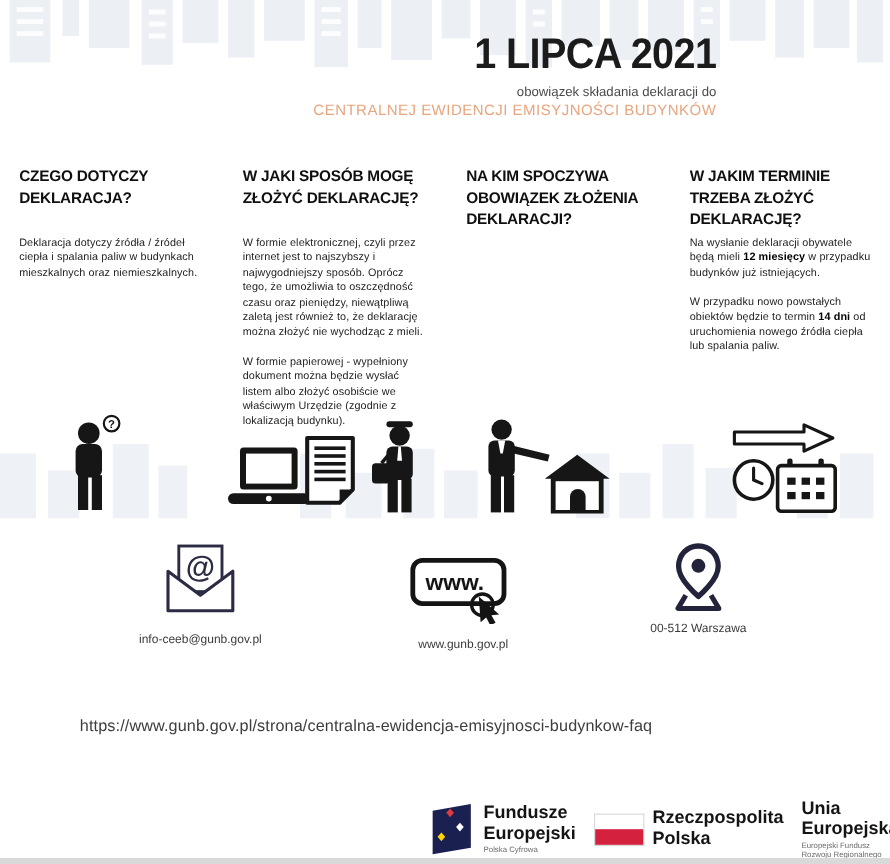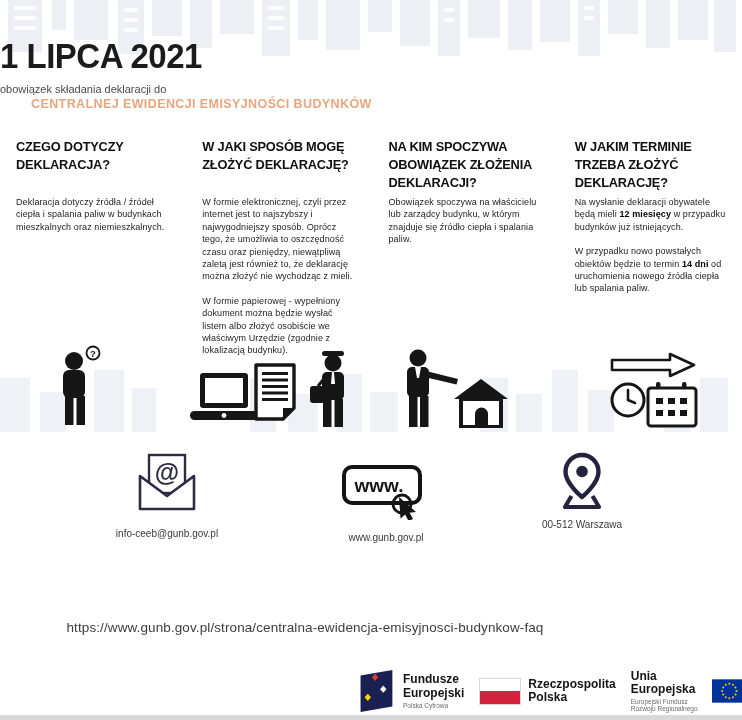--- a/index.html
+++ b/index.html
@@ -7,24 +7,24 @@
     position:relative; width:742px; height:720px; background:#ffffff;
     font-family:"Liberation Sans", sans-serif; overflow:hidden; margin:0 auto;
     color:#1c1c1c;
   }
   svg{display:block;}
   .skyline{position:absolute; left:0; width:742px; z-index:0; pointer-events:none;}
   .skyline.top{top:0;}
   .skyline.mid{top:348px;}
 
   
-  .hdr{position:absolute; top:36px; left:0; width:597px; text-align:left; z-index:2;}
+  .hdr{position:absolute; top:24px; left:0; width:597px; text-align:right; z-index:2;}
   .hdr .title{font-size:33px; font-weight:700; letter-spacing:-0.5px; color:#1b1b1b; transform:scaleY(1.08); transform-origin:top;}
   .hdr .subtitle{margin-top:9px; font-size:11px; color:#4a4a4a;}
-  .hdr .highlight{margin-top:2px; font-size:12.5px; font-weight:700; letter-spacing:0.4px; color:#e8a57e;padding-left:31px;}
+  .hdr .highlight{margin-top:2px; font-size:12.5px; font-weight:400; letter-spacing:0.4px; color:#e8a57e;padding-left:31px;}
 
   
   .cols{position:absolute; top:138px; left:16px; width:712px; display:grid;
         grid-template-columns:repeat(4,1fr); column-gap:33px; z-index:2;}
   .col h2{margin:0; font-size:12.8px; font-weight:800; line-height:1.4; color:#0f0f0f; height:58px; letter-spacing:-0.2px;}
   .col p{margin:0 0 12px 0; font-size:9px; line-height:1.38; color:#222; letter-spacing:0.1px;}
   .col p b{font-weight:800; color:#000;}
 
   
   .iconband .ic{position:absolute; z-index:2;}
@@ -41,28 +41,28 @@
   .cblock .ictr{display:flex; justify-content:center;}
   .cb-email{left:72px; width:190px; top:2px;}
   .cb-email .label{margin-top:16px;}
   .cb-www{left:298px; width:176px; top:12px;}
   .cb-www .label{margin-top:12px;}
   .cb-addr{left:492px; width:180px; top:2px;}
   .cb-addr .label{margin-top:8px; line-height:1.45;}
   .cblock .label{font-size:10px; color:#3a3a3a;}
 
   
-  .faq{position:absolute; top:620px; left:0; width:610px; text-align:center;
+  .faq{position:absolute; top:597px; left:0; width:610px; text-align:center;
        font-size:13.5px; color:#3d3d3d; letter-spacing:0.1px; z-index:2;}
 
   
   .footer{position:absolute; top:666px; left:356px; width:380px; height:50px;
           display:flex; align-items:center; gap:15px; z-index:2;}
   .flogo{display:flex; align-items:center; gap:7px;}
-  .flogo .t1{font-size:12px; font-weight:700; line-height:1.12; color:#141414;}
+  .flogo .t1{font-size:15px; font-weight:700; line-height:1.12; color:#141414;}
   .flogo .t2{font-size:6.5px; color:#6a6a6a; margin-top:2px;}
   .pl-flag{width:42px; height:27px; border:1px solid #d6d6d6; box-sizing:border-box;}
   .pl-flag .w{height:50%; background:#ffffff;}
   .pl-flag .r{height:50%; background:#d4213d;}
   .eu-text{text-align:left;}
   .bottom-strip{position:absolute; left:0; bottom:0; width:742px; height:5px; background:#d9d9d9; z-index:3;}
 </style>
 </head>
 <body>
 
@@ -139,21 +139,20 @@
       <h2>CZEGO DOTYCZY DEKLARACJA?</h2>
       <p>Deklaracja dotyczy źródła / źródeł ciepła i spalania paliw w budynkach mieszkalnych oraz niemieszkalnych.</p>
     </div>
     <div class="col">
       <h2>W JAKI SPOSÓB MOGĘ ZŁOŻYĆ DEKLARACJĘ?</h2>
       <p>W formie elektronicznej, czyli przez internet jest to najszybszy i najwygodniejszy sposób. Oprócz tego, że umożliwia to oszczędność czasu oraz pieniędzy, niewątpliwą zaletą jest również to, że deklarację można złożyć nie wychodząc z mieli.</p>
       <p>W formie papierowej - wypełniony dokument można będzie wysłać listem albo złożyć osobiście we właściwym Urzędzie (zgodnie z lokalizacją budynku).</p>
     </div>
     <div class="col">
       <h2>NA KIM SPOCZYWA OBOWIĄZEK ZŁOŻENIA DEKLARACJI?</h2>
-      <p>Obowiązek spoczywa na właścicielu lub zarządcy budynku, w którym znajduje się źródło ciepła i spalania paliw.</p>
     </div>
     <div class="col">
       <h2>W JAKIM TERMINIE TRZEBA ZŁOŻYĆ DEKLARACJĘ?</h2>
       <p><span>Na wysłanie deklaracji obywatele będą mieli </span><b>12 miesięcy</b><span> w przypadku budynków już istniejących.</span></p>
       <p><span>W przypadku nowo powstałych obiektów będzie to termin </span><b>14 dni</b><span> od uruchomienia nowego źródła ciepła lub spalania paliw.</span></p>
     </div>
   </div>
 
   <div class="iconband">
 

